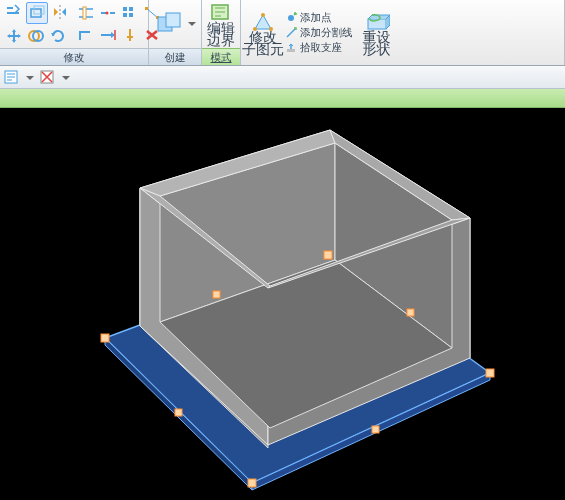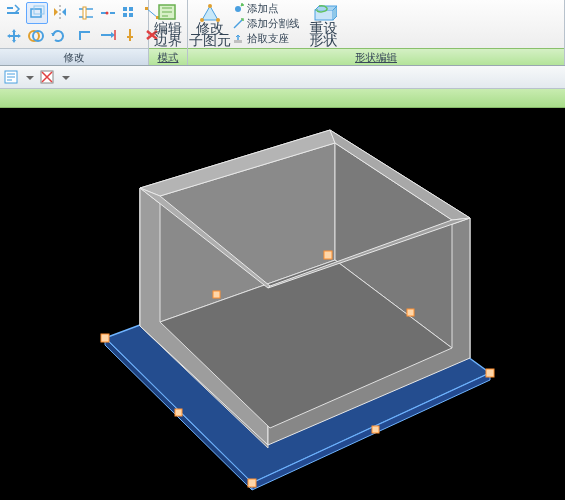--- a/index.html
+++ b/index.html
@@ -233,20 +233,36 @@
               </svg>
           </span>
         </div>
       </div>
     </div>
     <div class="panel-label">修改</div>
   </div>
 
 
 
+  <div class="panel" style="width:52px">
+    <div class="panel-body" style="justify-content:center">
+      <div class="big-slot">
+        <svg width="30" height="26">
+            <rect x="4" y="6" width="14" height="14" fill="#b0d8f8" stroke="#4aa0e0"></rect>
+            <rect x="12" y="2" width="14" height="14" fill="#d0e8fc" stroke="#4aa0e0"></rect>
+          </svg>
+      </div>
+      <span class="icon-slot" style="width:10px">
+        <svg width="8" height="5">
+            <path d="M0 0 l4 4 4-4z" fill="#666"></path>
+          </svg>
+      </span>
+    </div>
+    <div class="panel-label">创建</div>
+  </div>
 
   <div class="panel" style="width:38px">
     <div class="panel-body" style="justify-content:center">
       <div class="big-slot">
         <svg width="24" height="22">
             <rect x="3" y="3" width="16" height="14" fill="#d8f0c8" stroke="#6ab050" stroke-width="1.5"></rect>
             <path d="M6 6 h10 M6 10 h10 M6 14 h6" stroke="#6ab050"></path>
           </svg>
         <span class="tiny-label">编辑</span>
         <span class="tiny-label">边界</span>
@@ -302,21 +318,20 @@
             <rect x="4" y="8" width="18" height="10" fill="#c8e4f8" stroke="#4aa0e0"></rect>
             <path d="M4 8 l4-4 h18 l-4 4" fill="#a8d4f0" stroke="#4aa0e0"></path>
             <path d="M22 8 l4-4 v10 l-4 4" fill="#90c8e8" stroke="#4aa0e0"></path>
             <path d="M8 4 a6 3 0 1 1 -2 5" fill="none" stroke="#60c060" stroke-width="1.5"></path>
             <path d="M6 9 l-2-1 3-1z" fill="#60c060"></path>
           </svg>
         <span class="tiny-label">重设</span>
         <span class="tiny-label">形状</span>
       </div>
     </div>
-    <div class="panel-label green">形状编辑</div>
   </div>
 </div>
 
 <div class="secondary-bar">
   <span class="icon-slot">
     <svg width="18" height="16">
         <rect x="2" y="2" width="12" height="12" fill="#fff" stroke="#4aa0e0"></rect>
         <path d="M4 5 h8 M4 8 h8 M4 11 h5" stroke="#4aa0e0"></path>
       </svg>
   </span>

